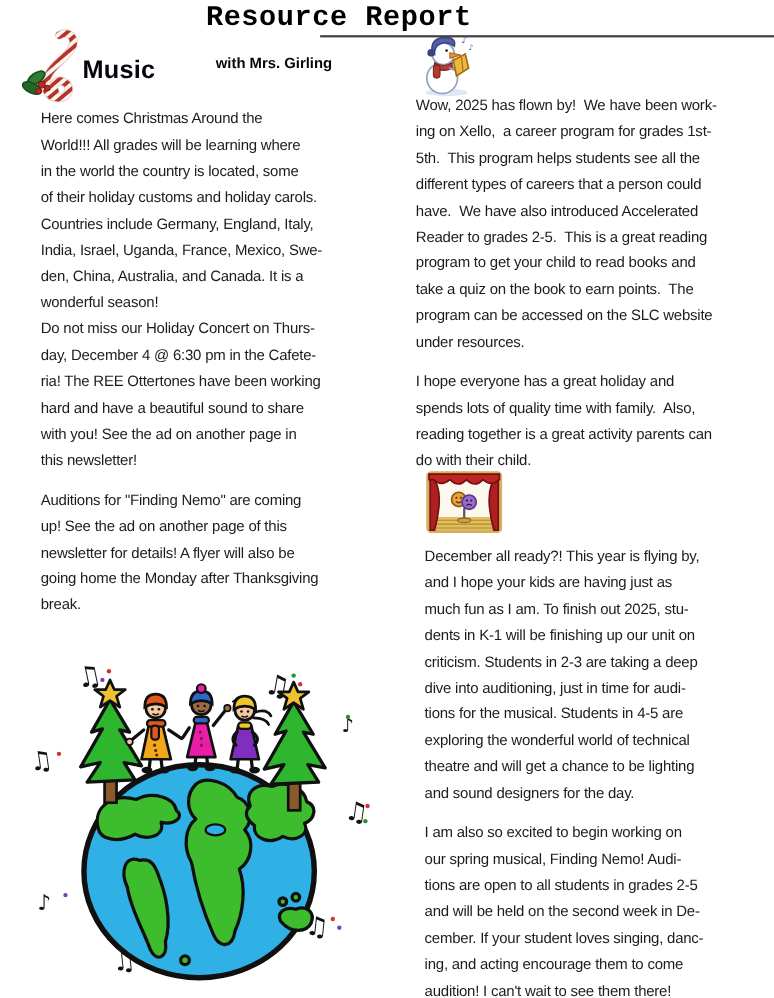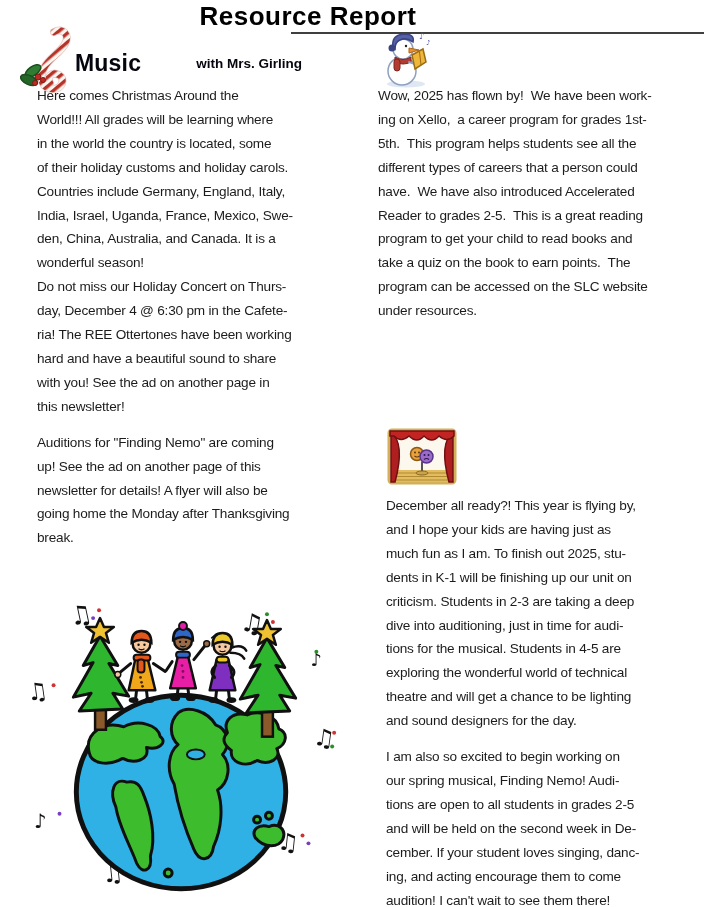--- a/index.html
+++ b/index.html
@@ -10,39 +10,39 @@
     height: 907px;
     background: #ffffff;
     overflow: hidden;
     font-family: "Liberation Sans", sans-serif;
   }
   .title {
     position: absolute;
     top: 1px;
     left: 308px;
     transform: translateX(-50%);
-    font-family: Liberation Sans, sans-serif;
+    font-family: Liberation Mono, monospace;
     font-weight: bold;
     font-size: 26px;
     letter-spacing: 0.5px;
     color: #000000;
     white-space: nowrap;
   }
   .rule-top-right {
     position: absolute;
     left: 291px;
     top: 32px;
     width: 413px;
     height: 2px;
     background: #3f3f3f;
   }
   .sec-head {
     position: absolute;
     display: flex;
-    align-items: center;
+    align-items: flex-start;
     gap: 9px;
     color: #05050f;
     white-space: nowrap;
   }
   .sec-head .big { font-size: 23px; font-weight: bold; letter-spacing: 0.2px; }
   .sec-head .small { font-size: 13.5px; font-weight: bold; margin-left: 46px; }
   .body-text {
     position: absolute;
     font-size: 13.6px;
     line-height: 23.9px;
@@ -76,21 +76,21 @@
       <circle cx="23" cy="55" r="2.5" fill="#bf2b24" stroke="#7e1a15" stroke-width="1"></circle>
       <circle cx="15" cy="58" r="2.5" fill="#bf2b24" stroke="#7e1a15" stroke-width="1"></circle>
     </g>
   </svg>
 
   <div class="sec-head" style="left:75px;top:50px">
     <span class="big">Music</span>
     <span class="small">with Mrs. Girling</span>
   </div>
 
-  <div class="body-text" style="left:37px;top:84px;width:322px">
+  <div class="body-text" style="left:37px;top:96px;width:322px">
     <p class="para">Here comes Christmas Around the
 World!!! All grades will be learning where
 in the world the country is located, some
 of their holiday customs and holiday carols.
 Countries include Germany, England, Italy,
 India, Israel, Uganda, France, Mexico, Swe-
 den, China, Australia, and Canada. It is a
 wonderful season!
 Do not miss our Holiday Concert on Thurs-
 day, December 4 @ 6:30 pm in the Cafete-
@@ -237,20 +237,24 @@
     <p class="para">Wow, 2025 has flown by!  We have been work-
 ing on Xello,  a career program for grades 1st-
 5th.  This program helps students see all the
 different types of careers that a person could
 have.  We have also introduced Accelerated
 Reader to grades 2-5.  This is a great reading
 program to get your child to read books and
 take a quiz on the book to earn points.  The
 program can be accessed on the SLC website
 under resources.</p>
+    <p class="para">I hope everyone has a great holiday and
+spends lots of quality time with family.  Also,
+reading together is a great activity parents can
+do with their child.</p>
   </div>
 
   <svg class="icon" style="left:387px;top:428px" width="70" height="58" viewBox="0 0 70 58">
     <rect x="2" y="2" width="66" height="53" rx="3" fill="#fdf8ee" stroke="#d4b05a" stroke-width="3"></rect>
     <rect x="5" y="42" width="60" height="12" fill="#e3bc62"></rect>
     <path d="M5 45 H65 M5 48.5 H65 M5 52 H65" stroke="#b08a2e" stroke-width="1"></path>
     <path d="M4 4 C 14 12, 15 28, 8 54 L4 54 Z" fill="#b01f1f" stroke="#701010" stroke-width="1.5"></path>
     <path d="M66 4 C 56 12, 55 28, 62 54 L66 54 Z" fill="#b01f1f" stroke="#701010" stroke-width="1.5"></path>
     <path d="M3 3 H67 V8 Q60 15 52 8 Q45 16 37 8 Q30 16 22 8 Q14 15 7 8 L3 8 Z" fill="#c22424" stroke="#701010" stroke-width="1.5"></path>
     <path d="M35 34 V44" stroke="#555" stroke-width="2"></path>

